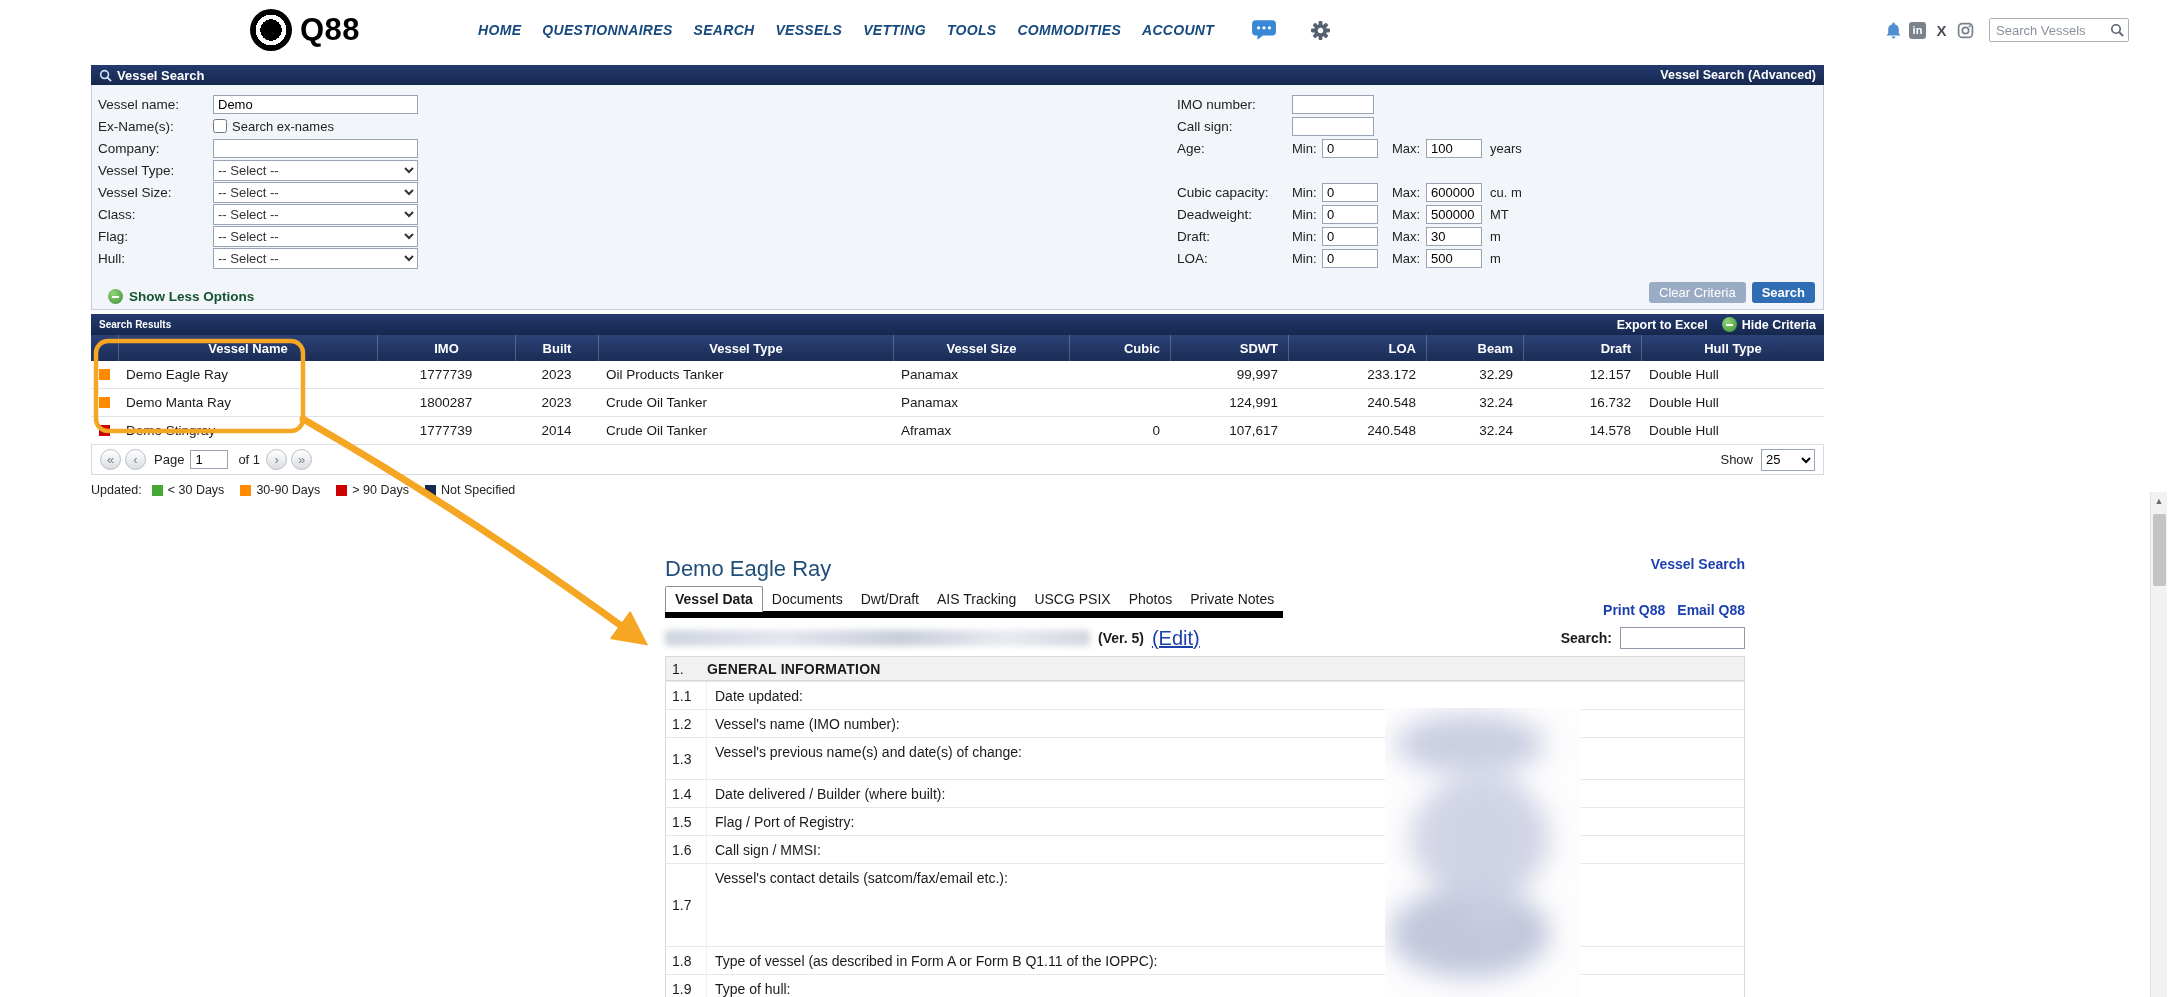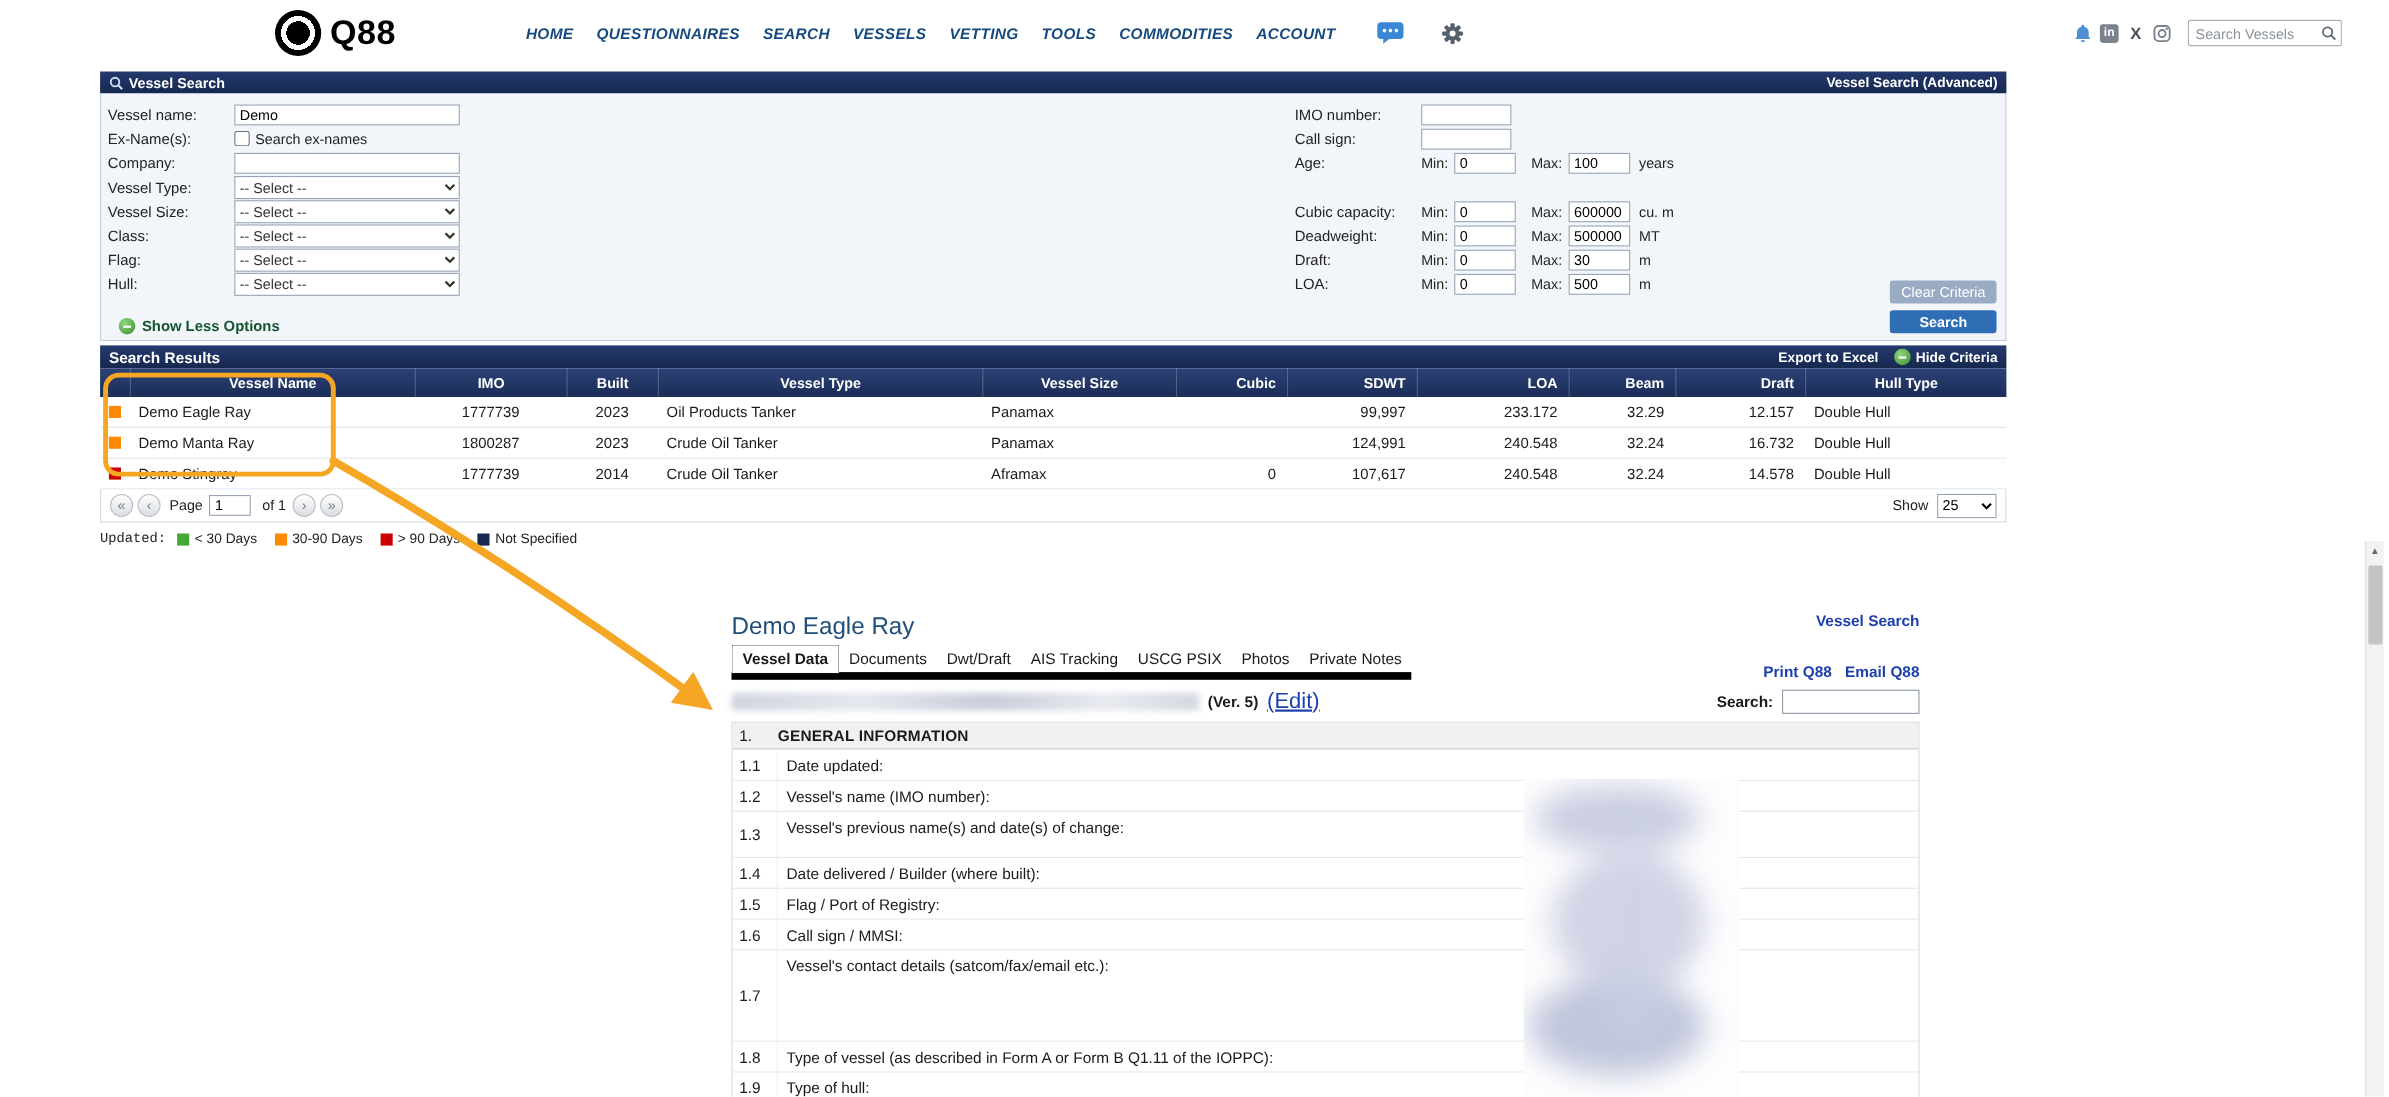--- a/index.html
+++ b/index.html
@@ -52,29 +52,29 @@
   .fselect { width:205px; height:21px; border:1px solid #98a3b3; font-size:13px; color:#333; font-family:inherit; background:#fff; }
   .mm { width:30px; font-size:13px; color:#222; }
   .mm2 { width:34px; margin-left:14px; font-size:13px; color:#222; }
   .unit { margin-left:8px; font-size:13px; color:#222; }
   .chk { display:flex; align-items:center; gap:5px; font-size:13px; color:#222; }
   .chk input { width:14px; height:14px; }
   .showless { position:absolute; left:16px; bottom:5px; display:flex; align-items:center; gap:6px; cursor:pointer; }
   .green-dot { width:15px; height:15px; border-radius:50%; background:radial-gradient(circle at 35% 30%, #8fd47c, #3c9032); display:flex; align-items:center; justify-content:center; }
   .green-dot::after { content:""; width:7px; height:2px; background:#fff; }
   .showless .txt { font-size:13.5px; font-weight:bold; color:#14532d; }
-  .panel-actions { position:absolute; right:8px; bottom:6px; display:flex; gap:6px;flex-direction:column; }
+  .panel-actions { position:absolute; right:8px; bottom:6px; display:flex; gap:6px; }
   .btn { height:21px; border:none; border-radius:3px; color:#fff; font-size:13px; font-family:inherit; padding:0 10px; cursor:pointer; }
   .btn-clear { background:#9aabc4; }
   .btn-search { background:#2f6db4; font-weight:bold; }
 
   
   .results { margin-top:4px; }
   .results-hdr { height:21px; display:flex; align-items:center; padding:0 8px; background:linear-gradient(#24396e,#16284e); color:#fff; }
-  .results-hdr .ttl { font-size:14px; font-weight:bold; }
+  .results-hdr .ttl { font-size:10px; font-weight:bold; }
   .results-hdr .right { margin-left:auto; display:flex; align-items:center; gap:14px; }
   .results-hdr a { color:#fff; font-size:12.5px; font-weight:bold; text-decoration:none; cursor:pointer; display:flex; align-items:center; gap:5px; }
   .rgrid { display:grid; grid-template-columns:27px 259px 138px 83px 295px 176px 101px 118px 138px 97px 118px 183px; }
   .rhead { background:linear-gradient(#2c4176,#1a2d57); color:#fff; height:26px; }
   .rhead > div { display:flex; align-items:center; font-size:13px; font-weight:bold; border-left:1px solid rgba(255,255,255,.22); }
   .rhead > div:first-child { border-left:none; }
   .rrow { height:28px; background:#fff; border-bottom:1px solid #dde2e9; cursor:pointer; }
   .rrow > div { display:flex; align-items:center; font-size:13.5px; color:#1a1a1a; overflow:hidden; white-space:nowrap; }
   .c-l { justify-content:flex-start; padding-left:8px; }
   .c-c { justify-content:center; }
@@ -82,21 +82,21 @@
   .status-sq { width:11px; height:11px; margin-left:8px; }
   .pager { height:30px; display:flex; align-items:center; padding:0 8px; border:1px solid #d5dae2; border-top:none; background:#fff; }
   .pgbtn { width:21px; height:21px; border-radius:50%; border:1px solid #b8bdc6; background:linear-gradient(#fff,#dadde2); color:#7a818c; display:flex; align-items:center; justify-content:center; font-size:13px; margin-right:4px; cursor:pointer; }
   .pg-first::before { content:"\00AB"; } .pg-prev::before { content:"\2039"; }
   .pg-next::before { content:"\203A"; } .pg-last::before { content:"\00BB"; }
   .pager .plabel { font-size:13px; color:#222; margin:0 6px 0 4px; }
   .page-input { width:38px; height:19px; border:1px solid #98a3b3; font-size:13px; padding:1px 4px; font-family:inherit; margin-right:6px; }
   .pager .show { margin-left:auto; display:flex; align-items:center; gap:8px; font-size:13px; color:#222; }
   .show select { width:54px; height:22px; border:1px solid #98a3b3; font-size:13px; font-family:inherit; background:#fff; }
   .legend { margin-top:8px; display:flex; align-items:center; gap:16px; font-size:12.5px; color:#222; }
-  .legend .lbl { margin-right:-6px;font-family:Liberation Mono, monospace; }
+  .legend .lbl { margin-right:-6px; }
   .lg-item { display:flex; align-items:center; gap:5px; }
   .lg-sq { width:11px; height:11px; display:inline-block; }
 
   
   .detail { position:absolute; left:665px; top:556px; width:1080px; }
   .d-titlebar { height:32px; display:flex; align-items:flex-start; }
   .d-title { font-size:22px; font-weight:normal; color:#1f4e79; }
   .vs-link { margin-left:auto; font-size:14px; font-weight:bold; color:#1c3fae; text-decoration:none; cursor:pointer; }
   .d-tabsbar { margin-top:2px; height:28px; display:flex; align-items:flex-end; }
   .tabs { display:inline-flex; align-items:flex-end; border-bottom:7px solid #000000; }

